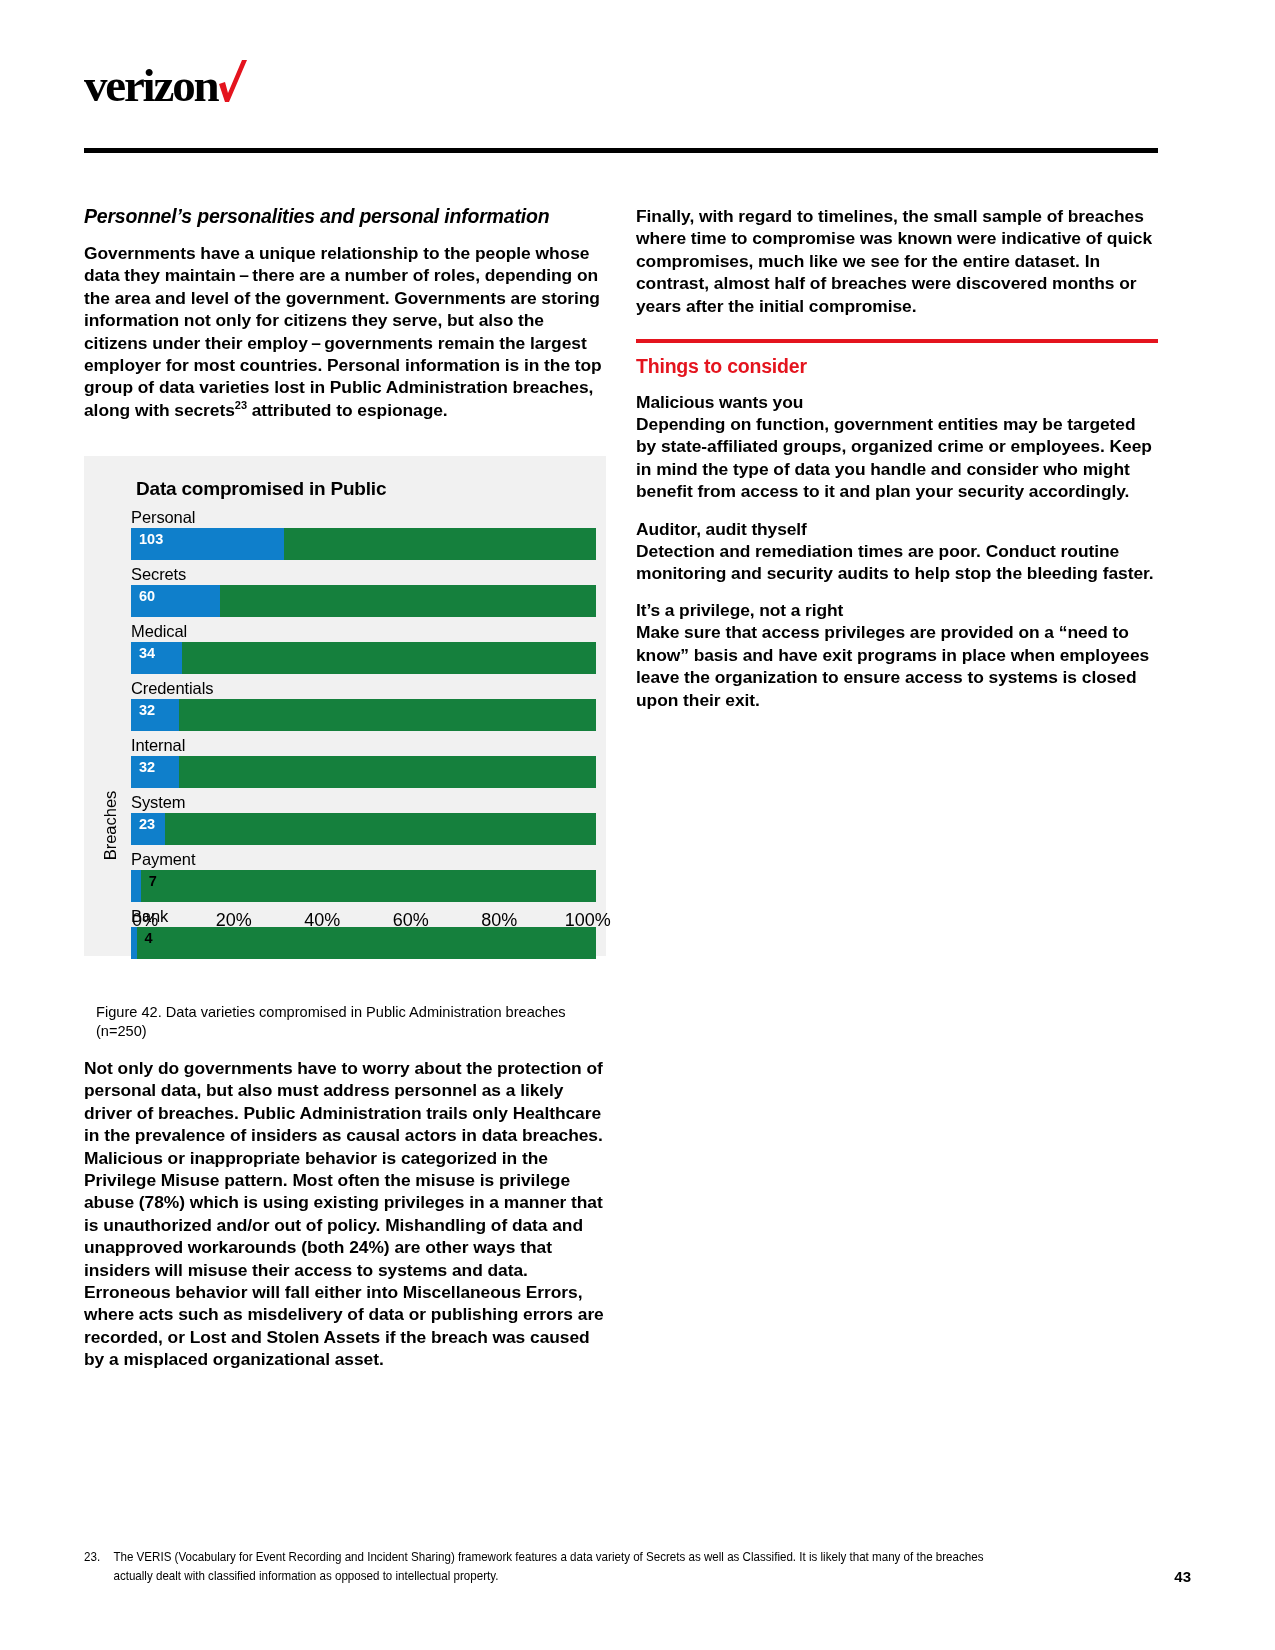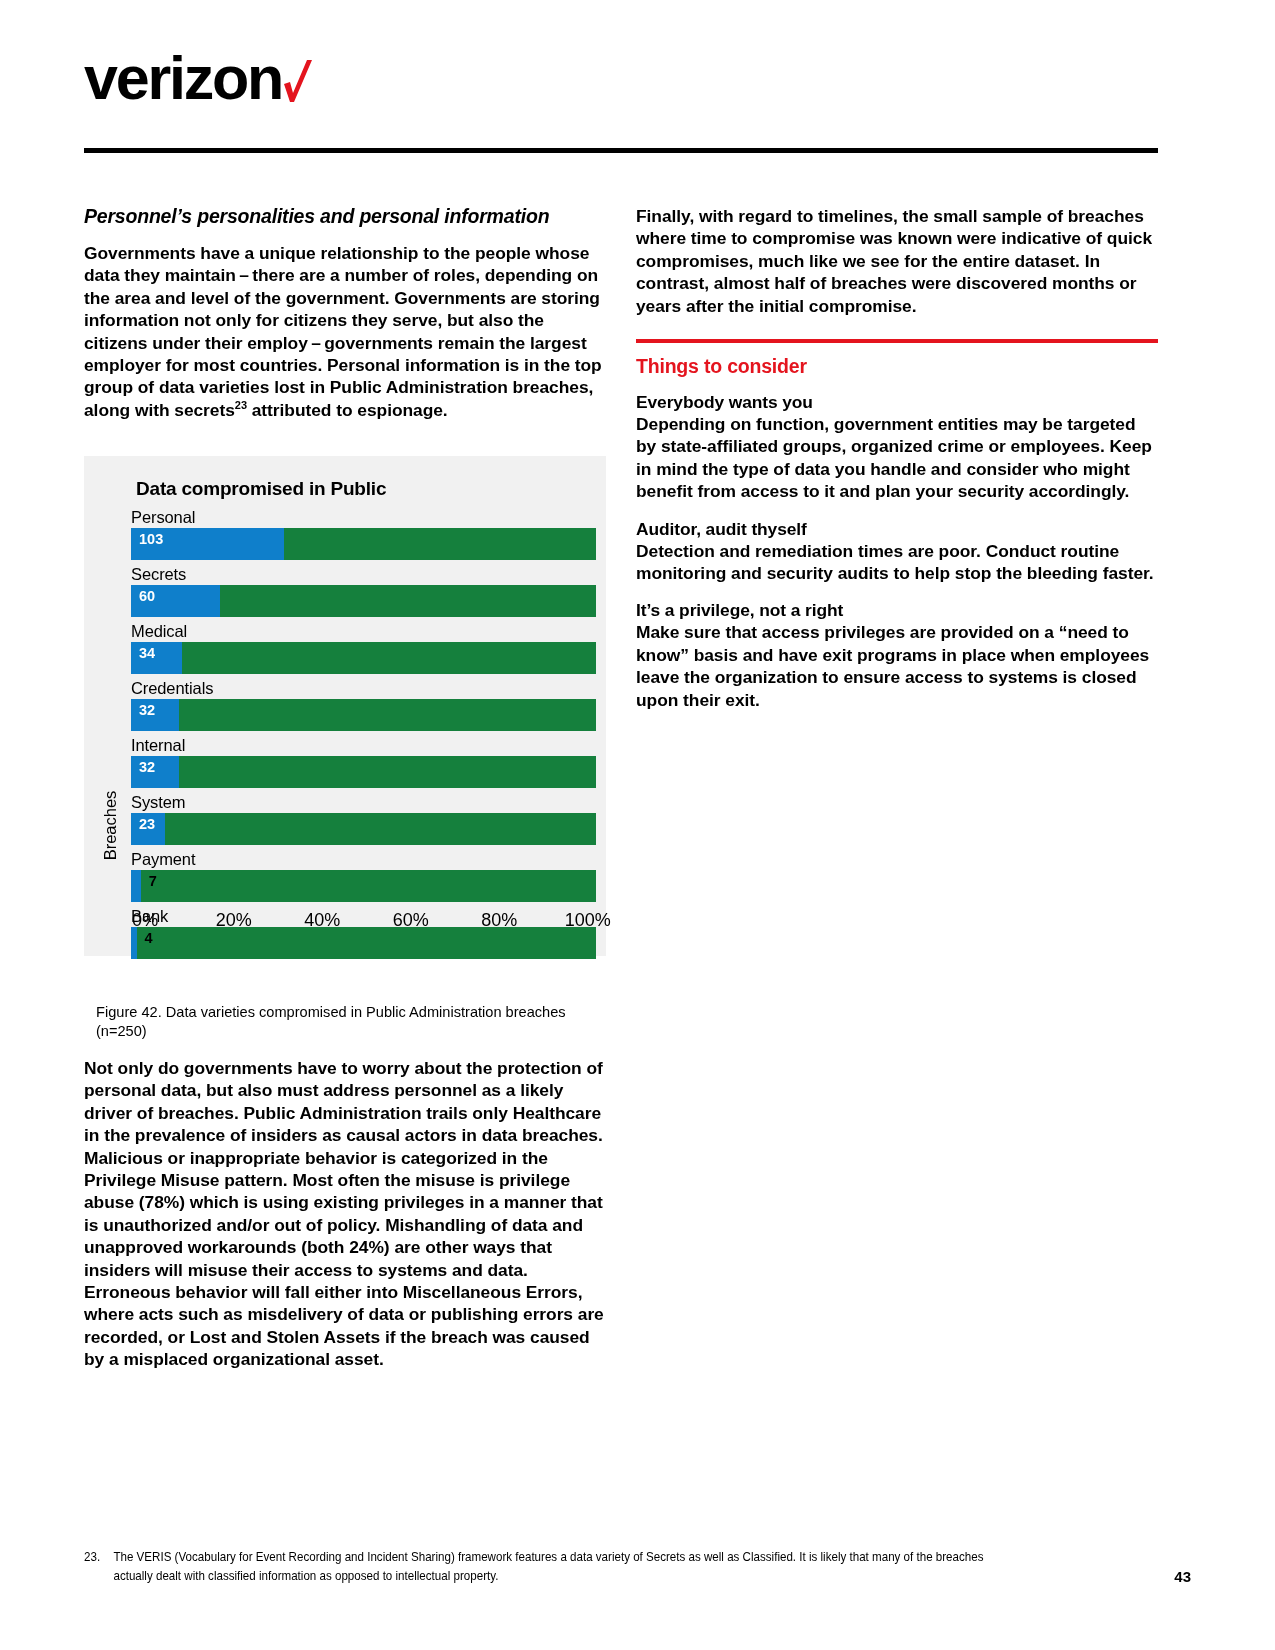--- a/index.html
+++ b/index.html
@@ -24,23 +24,23 @@
   
   .logo {
     position: absolute;
     left: 84px;
     top: 52px;
     height: 54px;
     display: flex;
     align-items: flex-end;
   }
   .logo-word {
-    font-family: Liberation Sans, sans-serif;
-    font-weight: bold;
-    font-size: 61px;
+    font-family: Liberation Serif, serif;
+    font-weight: bold;
+    font-size: 47px;
     letter-spacing: -2.2px;
     line-height: 0.9;
     color: #000000;
   }
   .logo-check {
     position: relative;
     width: 30px;
     height: 40px;
     margin-left: -4px;
   }
@@ -323,21 +323,21 @@
   <div class="col-left-lower">
     <p class="body">Not only do governments have to worry about the protection of personal data, but also must address personnel as a likely driver of breaches. Public Administration trails only Healthcare in the prevalence of insiders as causal actors in data breaches. Malicious or inappropriate behavior is categorized in the Privilege Misuse pattern. Most often the misuse is privilege abuse (78%) which is using existing privileges in a manner that is unauthorized and/or out of policy. Mishandling of data and unapproved workarounds (both 24%) are other ways that insiders will misuse their access to systems and data. Erroneous behavior will fall either into Miscellaneous Errors, where acts such as misdelivery of data or publishing errors are recorded, or Lost and Stolen Assets if the breach was caused by a misplaced organizational asset.</p>
   </div>
 
   <div class="col-right">
     <p class="body">Finally, with regard to timelines, the small sample of breaches where time to compromise was known were indicative of quick compromises, much like we see for the entire dataset. In contrast, almost half of breaches were discovered months or years after the initial compromise.</p>
     <div class="red-rule"></div>
     <h3 class="red-title">Things to consider</h3>
     <div id="tips-container">
         <div class="tip">
-          <h4 class="sub-title">Everybody wants you</h4>
+          <h4 class="sub-title">Malicious wants you</h4>
           <p class="body">Depending on function, government entities may be targeted by state-affiliated groups, organized crime or employees. Keep in mind the type of data you handle and consider who might benefit from access to it and plan your security accordingly.</p>
         </div>
         <div class="tip">
           <h4 class="sub-title">Auditor, audit thyself</h4>
           <p class="body">Detection and remediation times are poor. Conduct routine monitoring and security audits to help stop the bleeding faster.</p>
         </div>
         <div class="tip">
           <h4 class="sub-title">It’s a privilege, not a right</h4>
           <p class="body">Make sure that access privileges are provided on a “need to know” basis and have exit programs in place when employees leave the organization to ensure access to systems is closed upon their exit.</p>
         </div>

